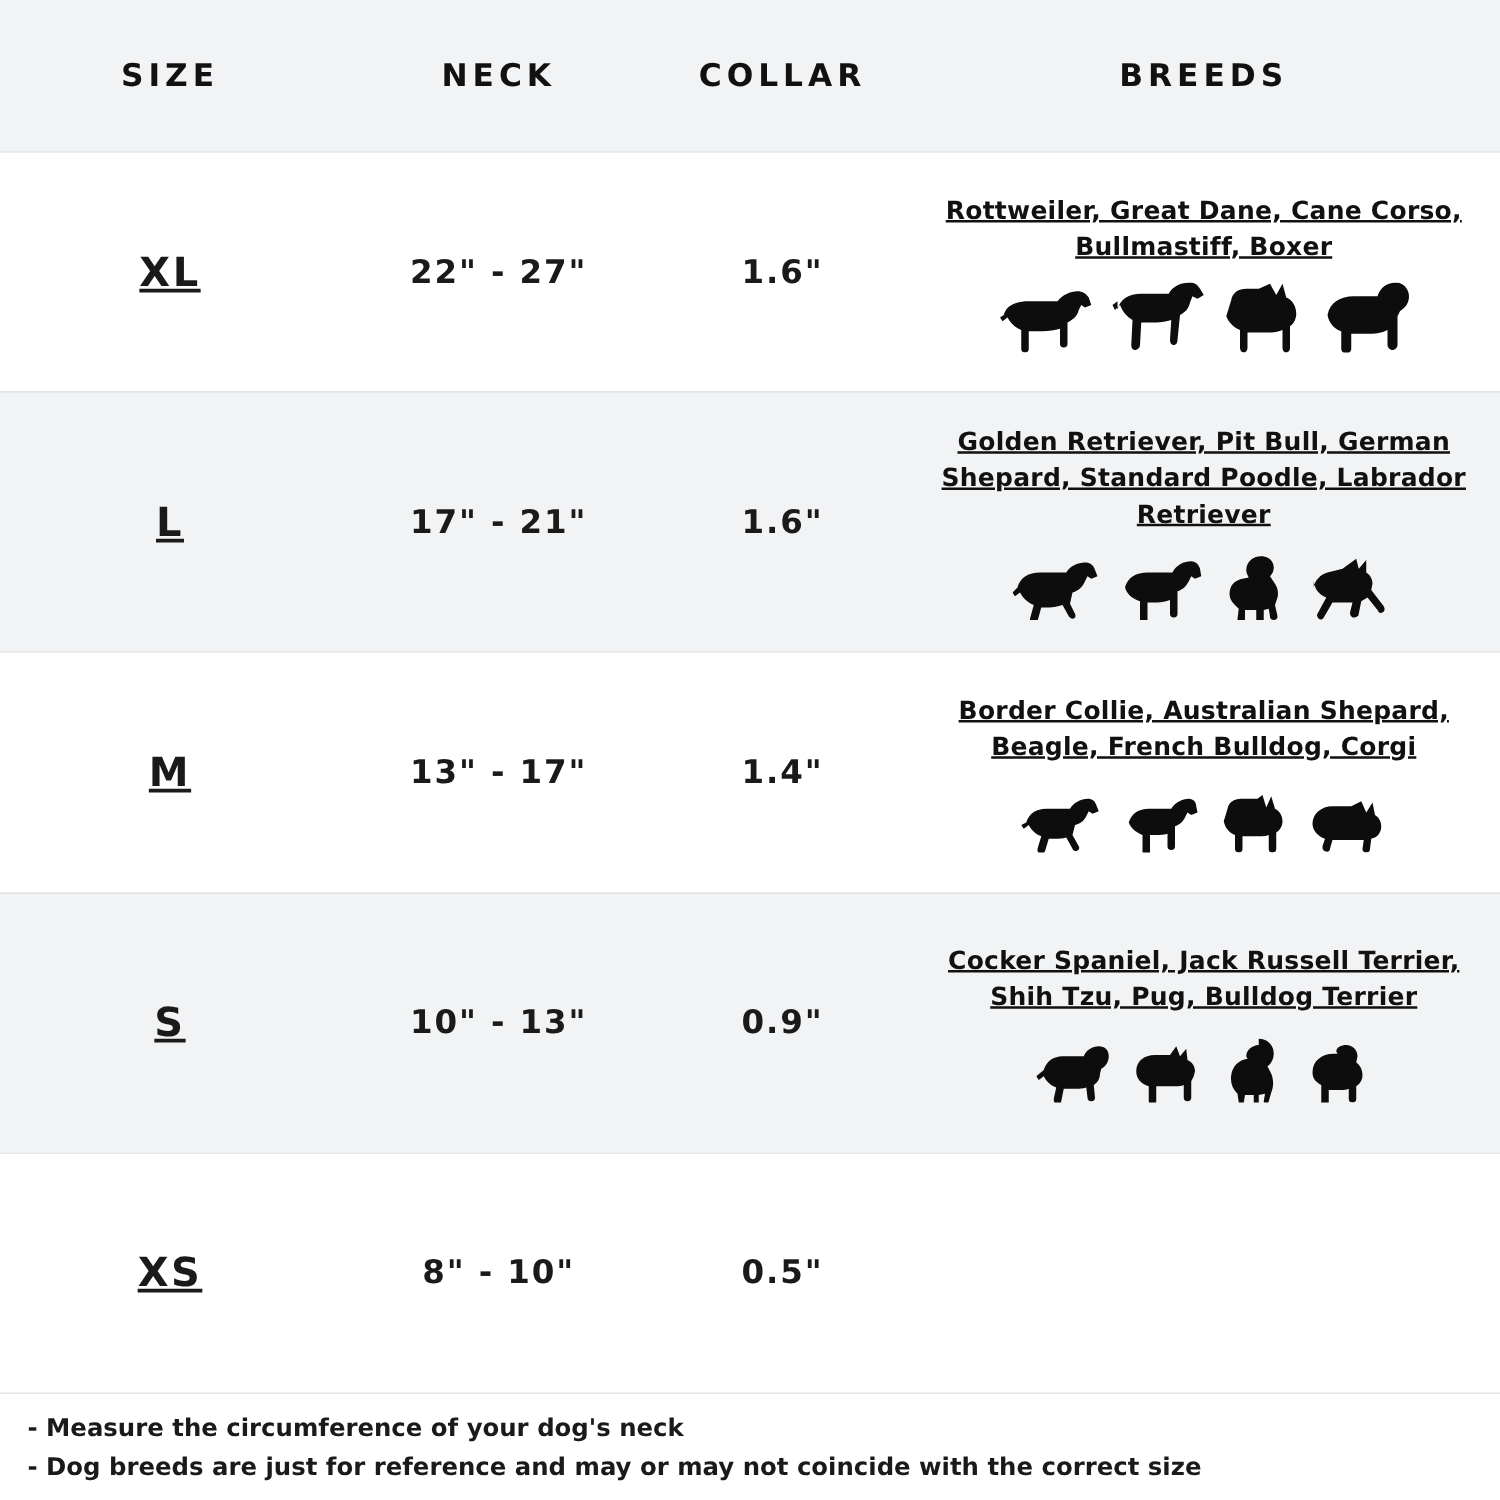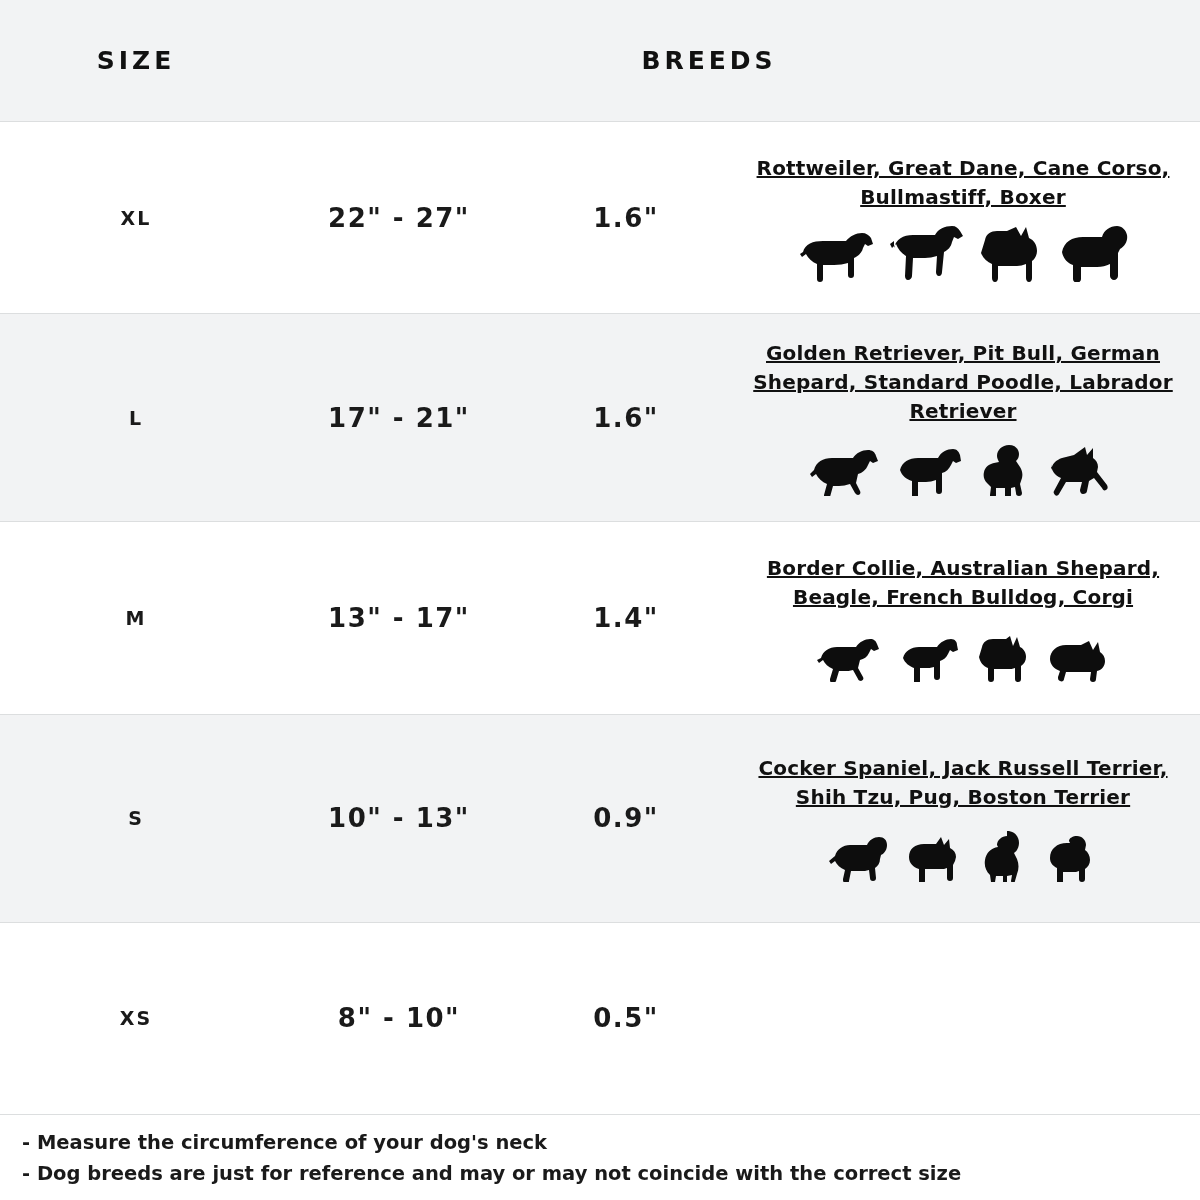--- a/index.html
+++ b/index.html
@@ -50,24 +50,25 @@
   .row.shade { background: #f2f3f4; }
   .row.plain { background: #ffffff; }
 
   .r-xl { height: 193px; }
   .r-l  { height: 209px; }
   .r-m  { height: 193px; }
   .r-s  { height: 209px; }
   .r-xs { height: 193px; }
 
   .cell-size {
-    font-size: 19px;
+    font-size: 32px;
     font-weight: 700;
     letter-spacing: 2px;
     text-align: center;
+    text-decoration: underline;
   }
   .cell-neck, .cell-width {
     font-size: 26px;
     font-weight: 700;
     letter-spacing: 1.5px;
     text-align: center;
   }
   .cell-breeds {
     text-align: center;
     padding: 0 8px;
@@ -109,21 +110,23 @@
     white-space: nowrap;
   }
 </style>
 </head>
 <body>
 
 <div class="sheet">
 
   <div class="table-head">
     <div class="head-cell col-size">SIZE</div>
+    <div class="head-cell col-neck">NECK</div>
     <div class="head-cell col-width">
+      <div>COLLAR</div>
     </div>
     <div class="head-cell col-breeds">BREEDS</div>
   </div>
 
   <div class="row plain r-xl">
     <div class="cell-size col-size">XL</div>
     <div class="cell-neck col-neck">22" - 27"</div>
     <div class="cell-width col-width">1.6"</div>
     <div class="cell-breeds col-breeds">
       <span class="breed-text">Rottweiler, Great Dane, Cane Corso, Bullmastiff, Boxer</span>
@@ -188,21 +191,21 @@
           </svg>
       </div>
     </div>
   </div>
 
   <div class="row shade r-s">
     <div class="cell-size col-size">S</div>
     <div class="cell-neck col-neck">10" - 13"</div>
     <div class="cell-width col-width">0.9"</div>
     <div class="cell-breeds col-breeds">
-      <span class="breed-text">Cocker Spaniel, Jack Russell Terrier, Shih Tzu, Pug, Boston Terrier</span>
+      <span class="breed-text">Cocker Spaniel, Jack Russell Terrier, Shih Tzu, Pug, Bulldog Terrier</span>
       <div class="silhouettes">
         <svg width="62" height="46" viewBox="0 0 62 46">
             <path class="sil" d="M6 20c2-7 8-11 15-11h17c2-5 7-8 12-8 5 0 8 3 8 8 0 4-2 8-6 10l-1 4c0 4-2 7-5 9l1 10c0 2-1 3-3 3s-3-1-3-3l-1-8c-3 1-5 1-8 1H22l-2 10c0 2-2 3-4 2s-2-2-2-4l2-9c-5-2-8-5-10-9l-4 3-2-3z"></path>
           </svg>
         <svg width="58" height="46" viewBox="0 0 58 46">
             <path class="sil" d="M36 1l3 8 5-6 1 9c4 2 6 5 6 9l-1 4-2 4v13c0 2-1 3-3 3s-3-1-3-3V32c-2 1-4 1-6 1H20v12c0 2-1 3-3 3s-3-1-3-3V33C8 31 4 27 4 21c0-8 6-13 15-13h12z"></path>
           </svg>
         <svg width="54" height="52" viewBox="0 0 54 52">
             <path class="sil" d="M30 1c7 0 12 5 12 12 0 4-2 8-5 10l3 6c2 5 2 10 0 15l-2 7c0 1-1 2-2 2s-2-1-2-2l1-6-5 1v6c0 1-1 2-2 2s-2-1-2-2v-6h-7l-1 6c0 1-1 2-2 2s-2-1-2-2l-1-7c-4-4-6-9-5-15 1-7 6-12 13-13l-1-2c0-5 5-9 10-9z"></path>
           </svg>

